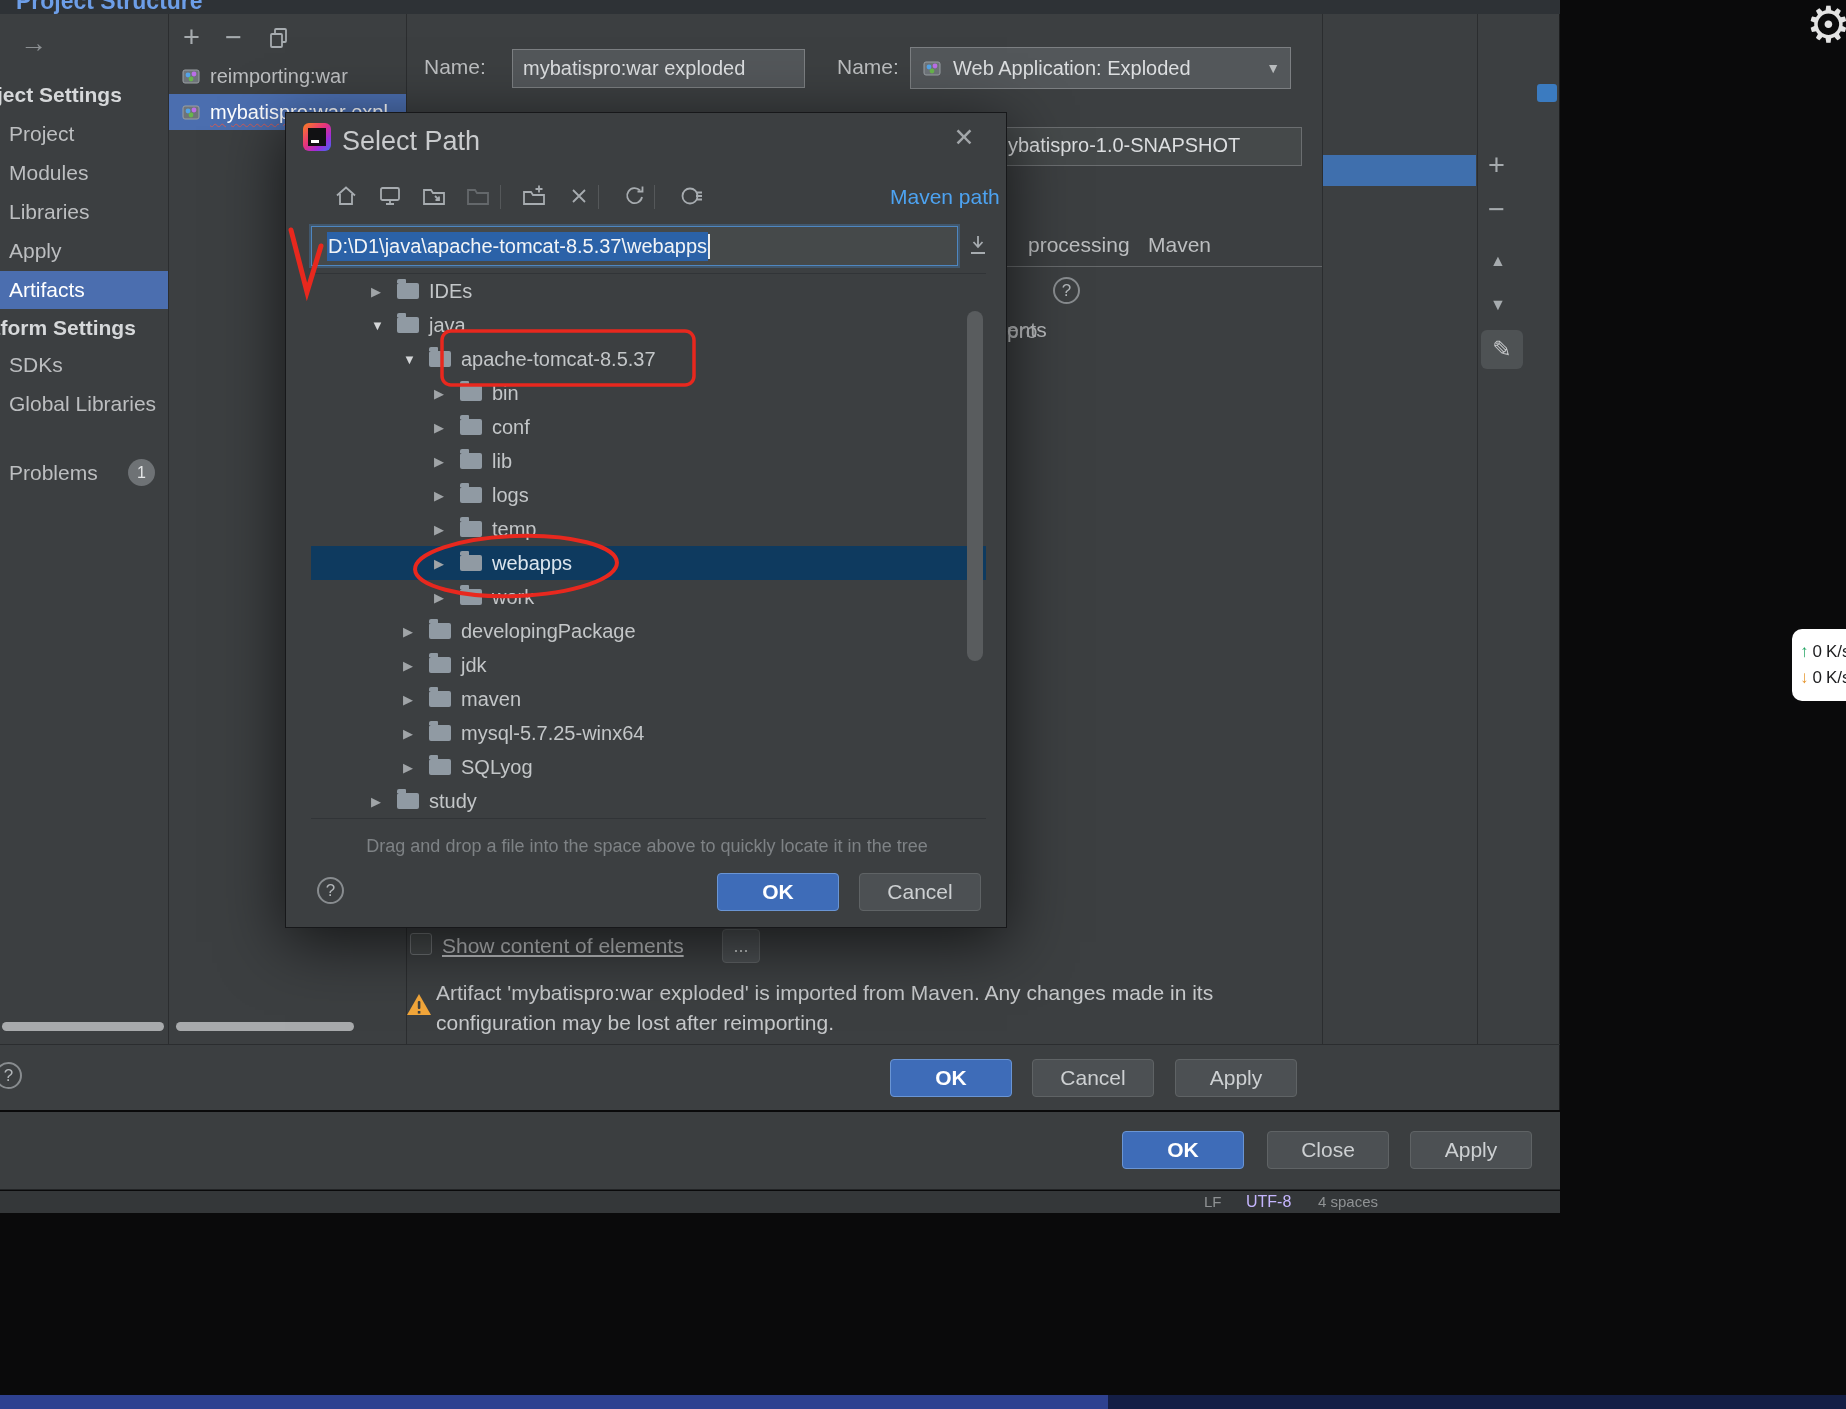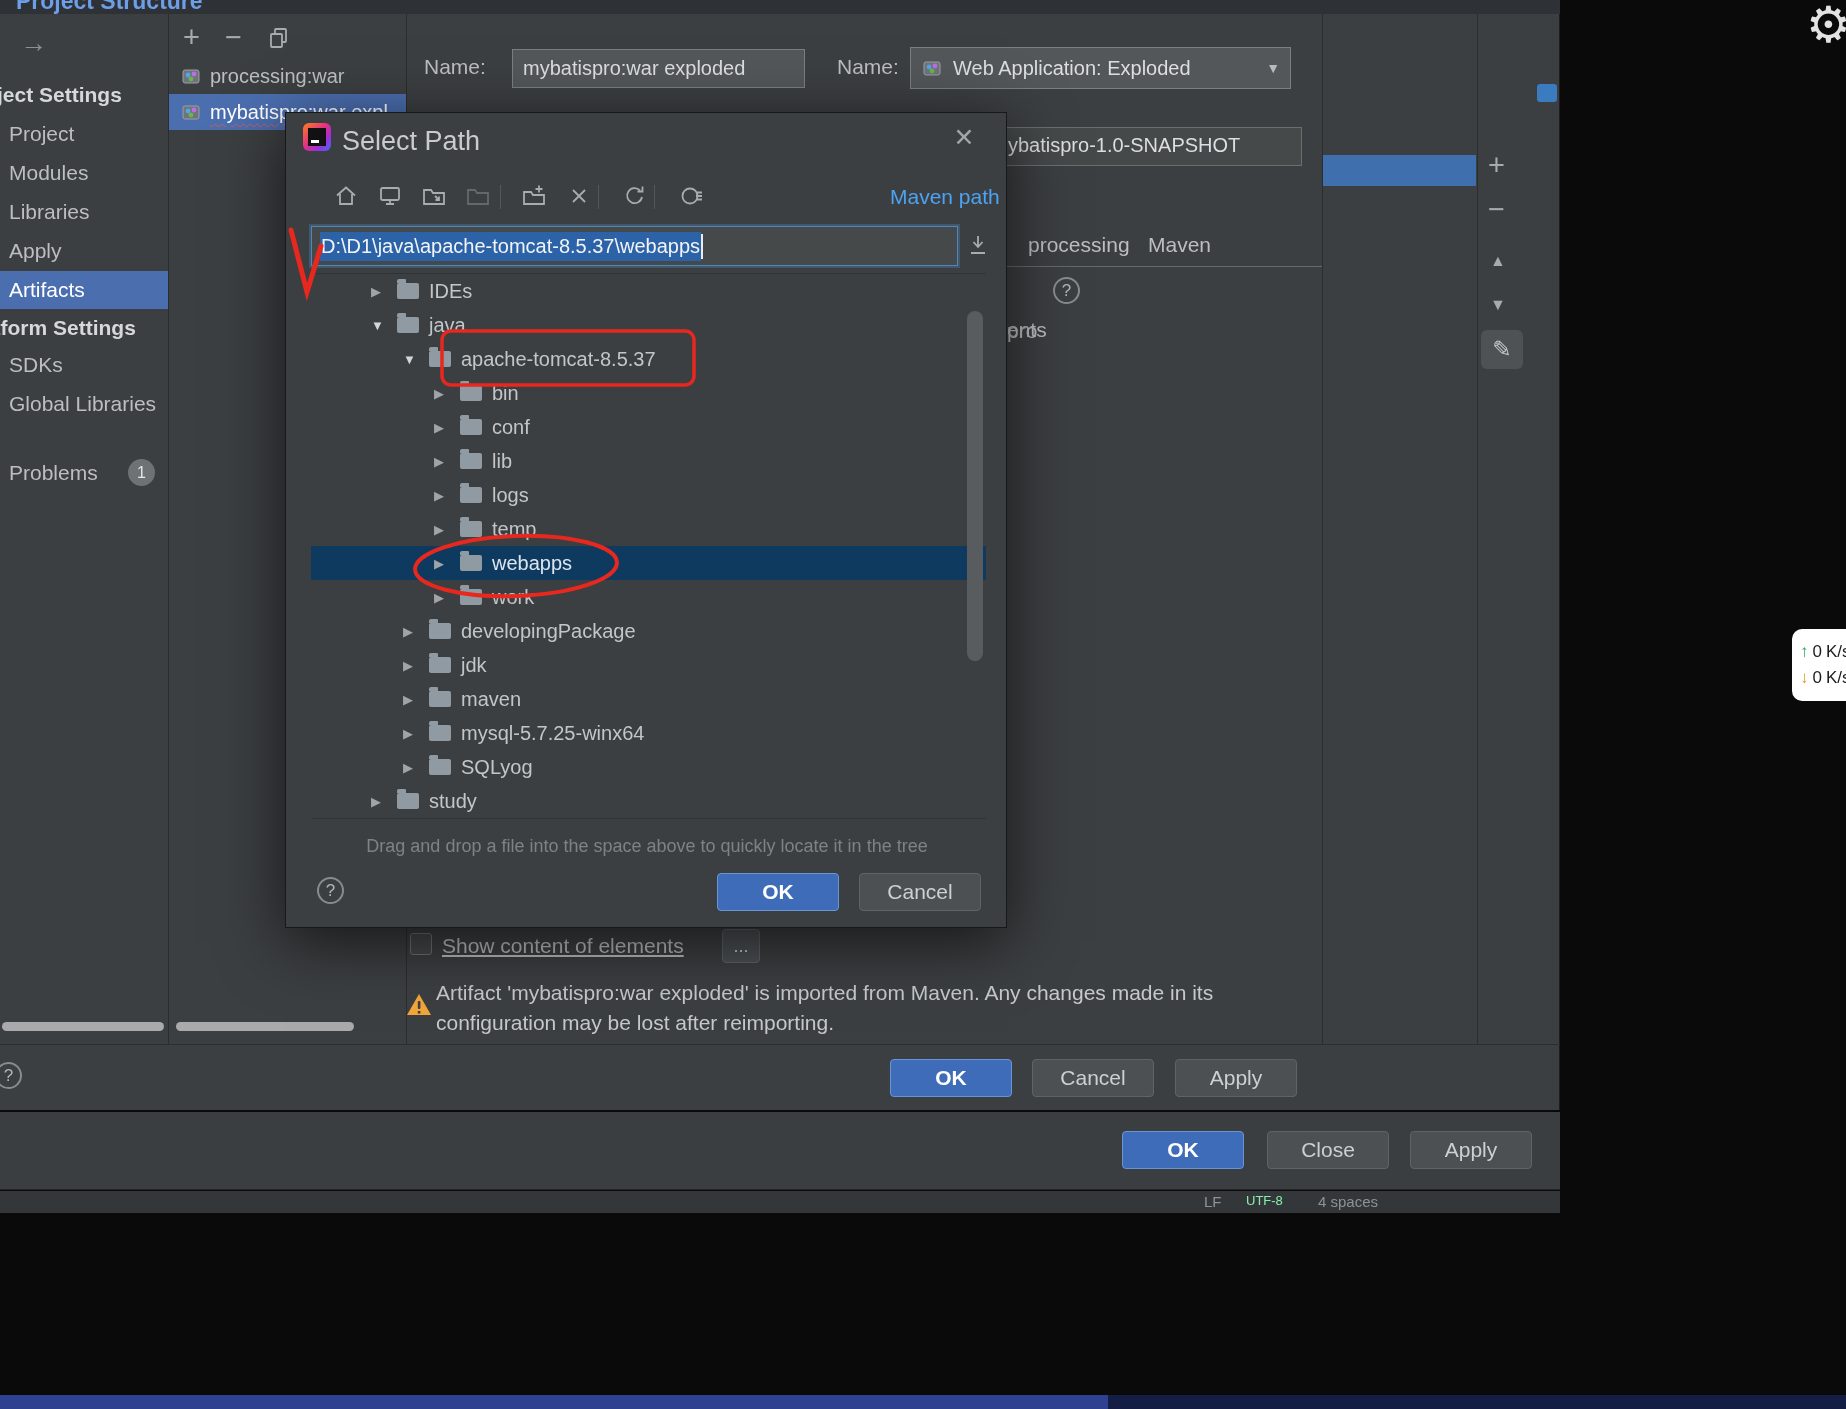--- a/index.html
+++ b/index.html
@@ -50,21 +50,21 @@
   .sp-title { position:absolute; left:56px; top:13px; font-size:27px; color:#c9cbcd; white-space:nowrap; }
   .sp-close { position:absolute; left:662px; top:8px; font-size:25px; color:#a2a6a9; width:32px; height:32px;
               display:flex; align-items:center; justify-content:center; }
   .sp-icon { position:absolute; top:70px; width:26px; height:26px; }
   .sp-sep { position:absolute; top:72px; width:1px; height:24px; background:#55585a; }
   .link { position:absolute; font-size:21px; color:#4da3f1; white-space:nowrap; }
 
   .pathfield { position:absolute; left:25px; top:113px; width:647px; height:40px; background:#45494a;
                border:1px solid #4e86c0; box-shadow:0 0 0 2px rgba(74,126,179,.38); display:flex;
                align-items:center; padding:0 8px; overflow:hidden; }
-  .pathsel { background:#2b62a8; color:#f2f4f6; font-size:20px; padding:3px 1px; white-space:pre; }
+  .pathsel { background:#2b62a8; color:#f2f4f6; font-size:20px; padding:3px 1px; white-space:pre;margin-left:7px; }
   .caret { width:2px; height:25px; background:#ececec; }
 
   .tree { position:absolute; left:25px; top:160px; width:675px; height:546px;
           border-top:1px solid #313437; border-bottom:1px solid #313437; }
   .trow { height:34px; display:flex; align-items:center; font-size:20px; color:#c3c6c8; white-space:nowrap; }
   .trow.sel { background:#0e3a5f; color:#dbe5ee; }
   .l1 { padding-left:60px; } .l2 { padding-left:92px; } .l3 { padding-left:123px; }
   .tw { width:26px; font-size:13px; color:#a0a4a7; flex:none; }
   .tw.e { color:#d4d6d8; }
   .fold { width:22px; height:16px; background:#909aa3; border-radius:2px; position:relative; margin-right:10px; flex:none; }
@@ -115,21 +115,21 @@
       <rect x="8" y="3" width="11" height="13" rx="1"></rect>
         <rect x="4" y="8" width="11" height="13" rx="1" fill="#3c3f41"></rect>
     </svg>
     <div class="listrow" style="top:44px;">
       <svg width="22" height="22" viewBox="0 0 22 22">
         <rect x="3" y="5" width="16" height="13" rx="2" fill="#6e7479" stroke="#9aa0a4"></rect>
         <circle cx="8" cy="10" r="2.4" fill="#53a4e8"></circle>
           <circle cx="14" cy="9" r="2.4" fill="#bb6ee8"></circle>
           <circle cx="11" cy="14" r="2.4" fill="#67b54b"></circle>
       </svg>
-      <span class="lbl">processing:war</span>
+      <span class="lbl">reimporting:war</span>
     </div>
     <div class="listrow sel" style="top:80px;">
       <svg width="22" height="22" viewBox="0 0 22 22">
         <rect x="3" y="5" width="16" height="13" rx="2" fill="#6e7479" stroke="#9aa0a4"></rect>
         <circle cx="8" cy="10" r="2.4" fill="#53a4e8"></circle>
           <circle cx="14" cy="9" r="2.4" fill="#bb6ee8"></circle>
           <circle cx="11" cy="14" r="2.4" fill="#67b54b"></circle>
       </svg>
       <span class="lbl wavy">mybatispro:war expl</span>
     </div>
@@ -199,21 +199,21 @@
 </div>
 
 <div class="abs" style="left:0;top:1112px;width:1560px;height:78px;background:#3b3e40;border-bottom:1px solid #222426;z-index:1;">
   <div class="btn primary" style="left:1122px;top:19px;">OK</div>
   <div class="btn" style="left:1267px;top:19px;">Close</div>
   <div class="btn" style="left:1410px;top:19px;">Apply</div>
 </div>
 
 <div class="abs" style="left:0;top:1191px;width:1560px;height:22px;background:#343739;z-index:1;">
   <span class="abs nowrap" style="left:1204px;top:2px;font-size:15px;color:#8f9294;">LF</span>
-  <span class="abs nowrap" style="left:1246px;top:2px;font-size:13px;color:#86efac;">UTF-8</span>
+  <span class="abs nowrap" style="left:1246px;top:2px;font-size:16px;color:#c4b5fd;">UTF-8</span>
   <span class="abs nowrap" style="left:1318px;top:2px;font-size:15px;color:#8f9294;">4 spaces</span>
 </div>
 
 <div class="abs" style="left:0;top:1395px;width:1846px;height:14px;background:#141e45;z-index:1;"></div>
 <div class="abs" style="left:0;top:1395px;width:1108px;height:14px;background:#2e4190;z-index:2;"></div>
 
 <div id="sp-dialog" class="abs">
 
   <div class="abs" style="left:17px;top:10px;width:28px;height:28px;border-radius:6px;background:linear-gradient(135deg,#fc801d,#e4317f 45%,#9f2ddb 72%,#3a6ff0);">
     <div class="abs" style="left:5px;top:5px;width:18px;height:18px;background:#111113;"></div>

